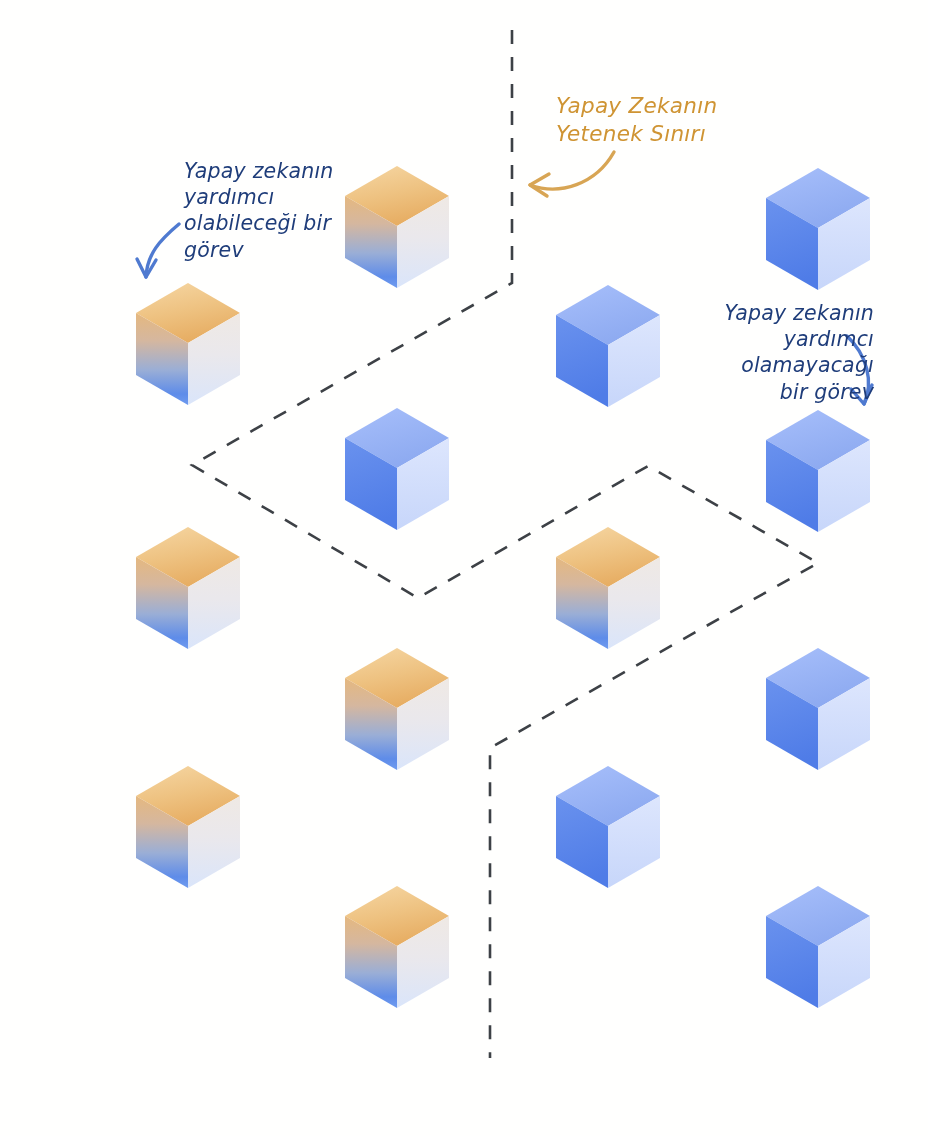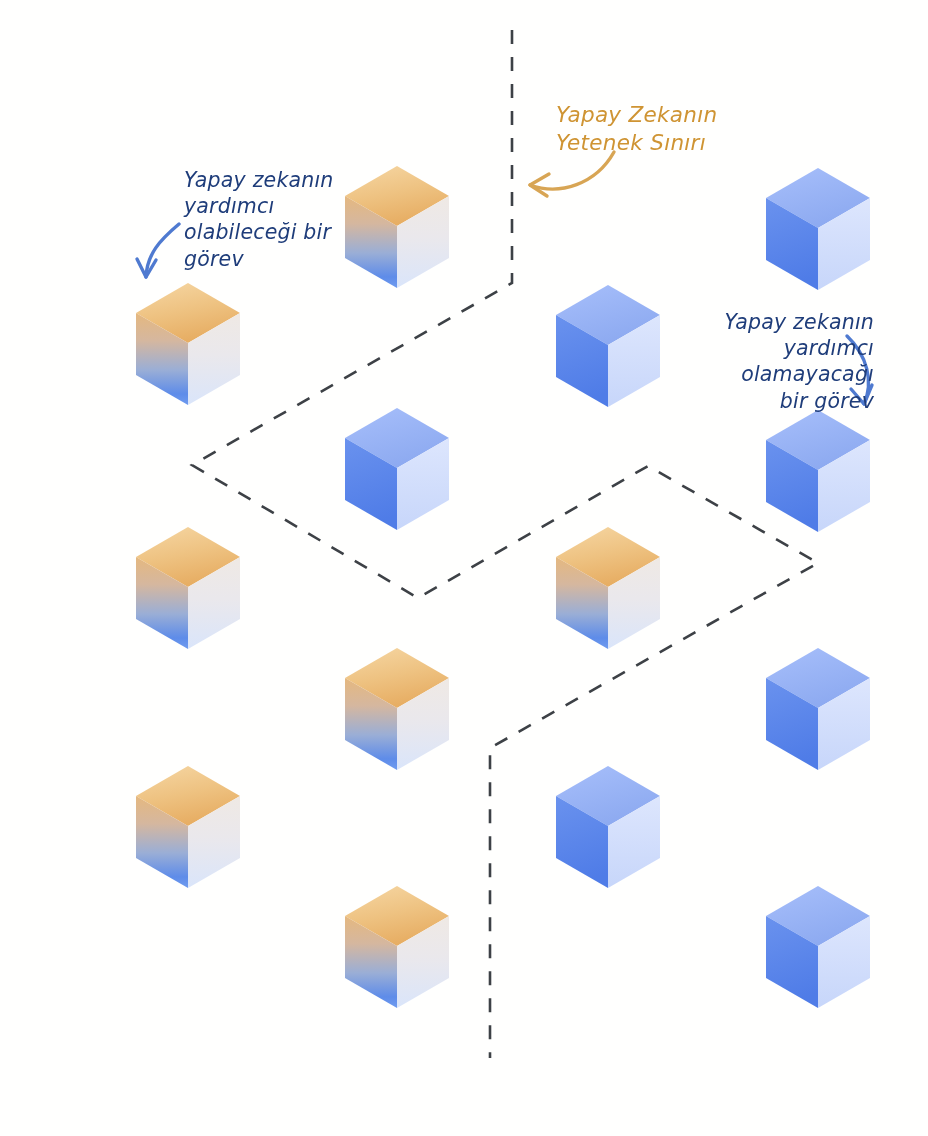--- a/index.html
+++ b/index.html
@@ -22,21 +22,20 @@
     position: absolute;
     inset: 0;
     width: 928px;
     height: 1136px;
   }
   .anno {
     position: absolute;
     white-space: pre;
     line-height: 1.28;
     pointer-events: none;
-    margin-top: 9px;
   }
   .anno-blue {
     color: #1f3d7a;
     font-family: "DejaVu Sans", sans-serif;
     font-size: 20.5px;
     font-style: italic;
     font-weight: 500;
     letter-spacing: 0.2px;
   }
   .anno-orange {

